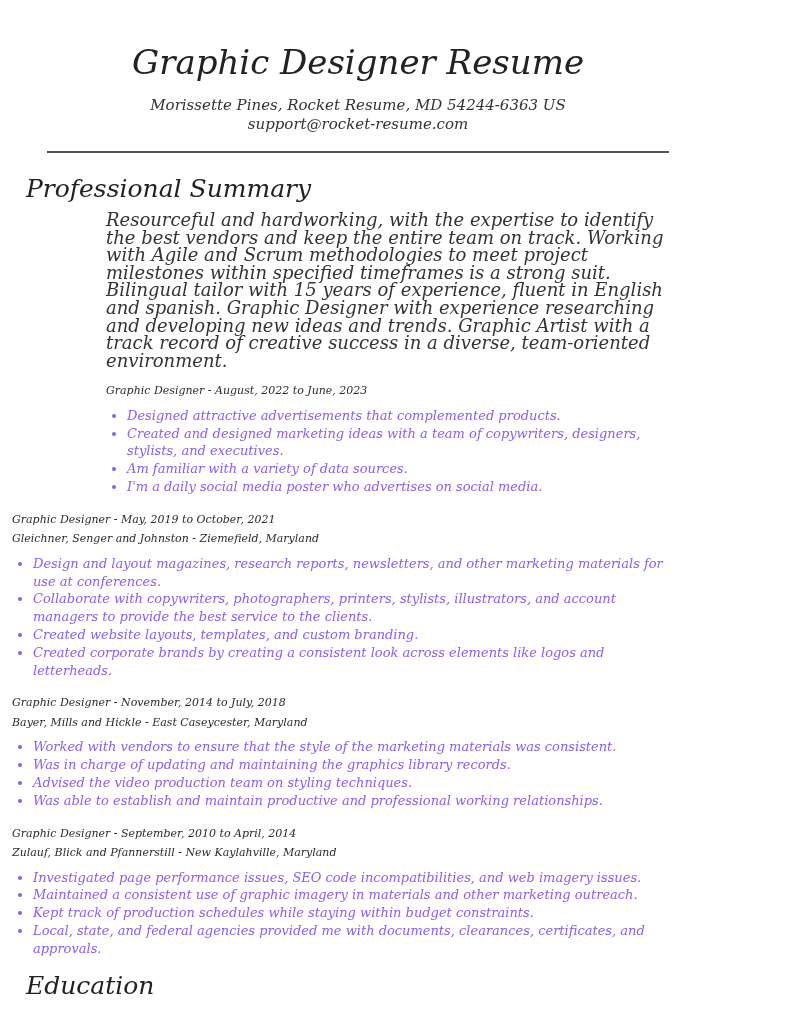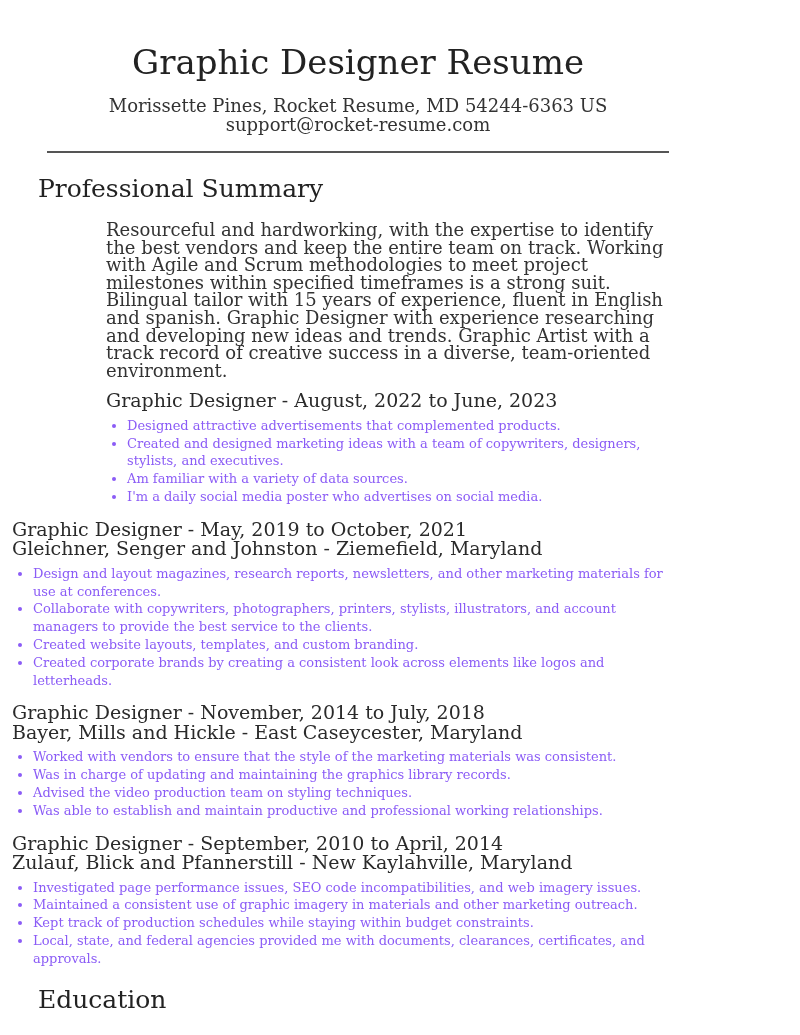--- a/index.html
+++ b/index.html
@@ -1,40 +1,40 @@
 <!DOCTYPE html>
 <html><head>
 <meta charset="utf-8">
 <style>
   html, body { margin: 0; padding: 0; background: #ffffff; }
   body {
     width: 800px; height: 1035px; overflow: hidden;
     font-family: "DejaVu Serif", "Liberation Serif", serif;
     color: #2a2a2a;
   }
-  .page { position: relative; width: 716px; }
+  .page { position: relative; width: 716px; font-style: italic; }
   .header { text-align: center; padding-top: 40px; }
   .title {
     font-size: 34px; font-weight: normal; color: #222;
     margin: 0; line-height: 44px; letter-spacing: 0px;
   }
-  .contact { margin-top: 12px; font-size: 18px; line-height: 19px; color: #333; }
+  .contact { margin-top: 12px; font-size: 15px; line-height: 19px; color: #333; }
   .contact div { margin: 0; }
   .rule { margin: 17px 47px 0 47px; height: 0; border-top: 2px solid #555; }
   .section-title {
     font-size: 25px; font-weight: normal; color: #222;
-    margin: 16px; padding-left: 22px; line-height: 32px;
+    margin: 4px; padding-left: 22px; line-height: 32px;
   }
   .sec-summary { margin-top: 20px; }
   .summary {
     margin: 6px 47px 0 106px; font-size: 18px; line-height: 17.6px; color: #333;
   }
   .sec-work { margin-top: 12px; }
   .job { margin-left: 106px; margin-right: 47px; }
-  .job-line { font-size: 19px; line-height: 19.5px; color: #2a2a2a; }
+  .job-line { font-size: 11px; line-height: 19.5px; color: #2a2a2a; }
   .job ul { margin: 6px 0 0 0; padding-left: 21px; font-size: 13px; line-height: 17.8px; color: #8b5cf6; }
   .job ul li { margin: 0; }
   .job + .job { margin-top: 14px; margin-left: 12px; }
   .job.first { margin-top: 12px; }
   .sec-edu { margin-top: 12px; }
 </style>
 </head>
 <body>
 
 <div class="page">

